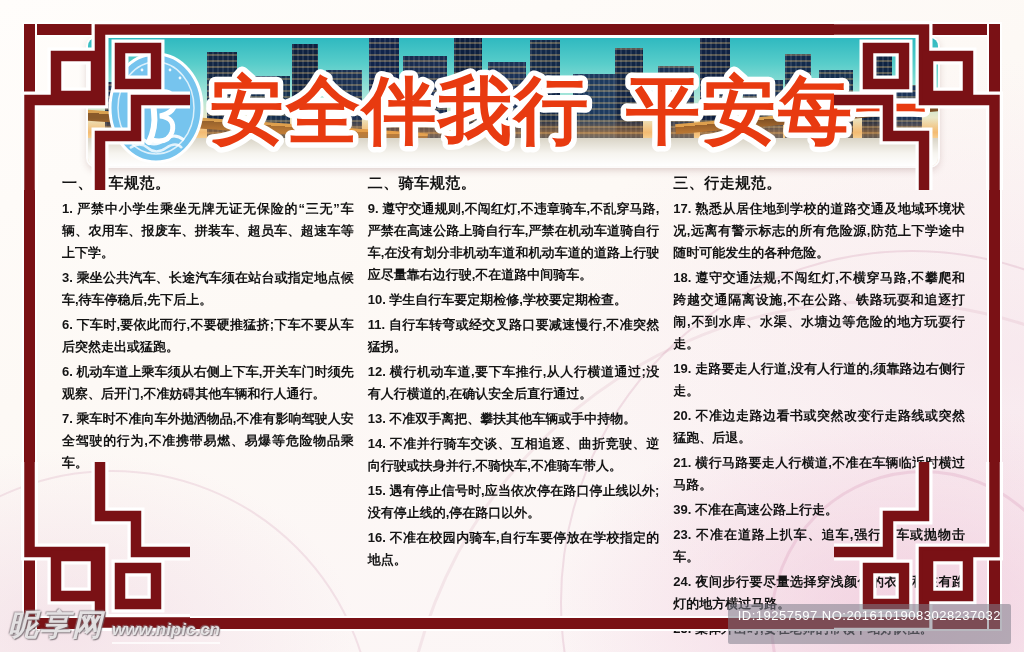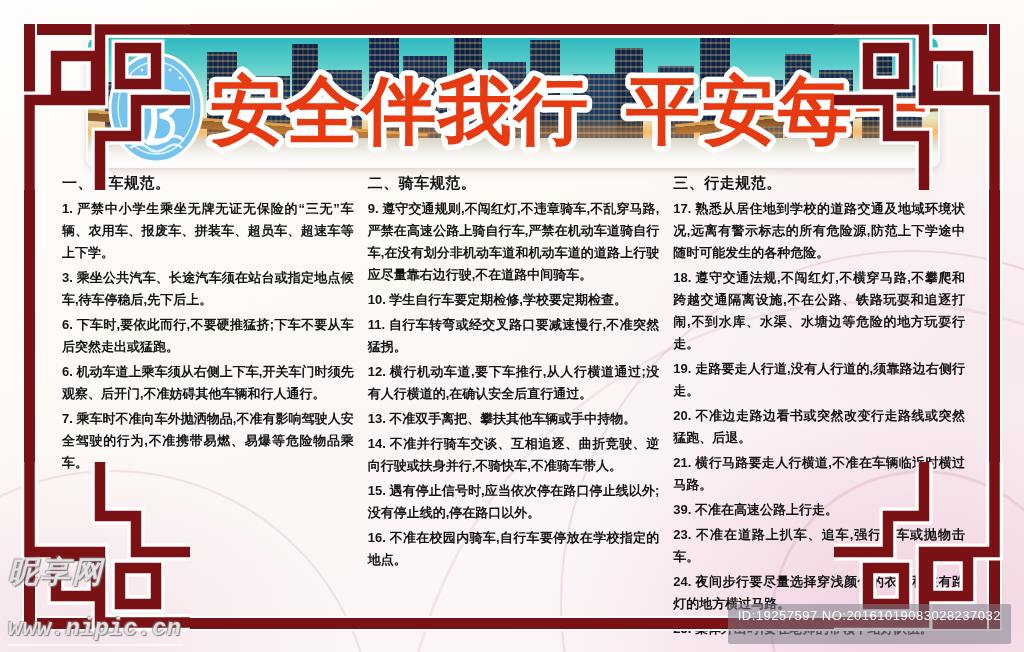--- a/index.html
+++ b/index.html
@@ -53,25 +53,25 @@
   .title-svg text{font-family:"Liberation Sans","DejaVu Sans",sans-serif;font-weight:bold;}
   .logo{position:absolute;left:20px;top:14px;width:96px;height:112px;z-index:4;}
 
   
   .columns{position:absolute;left:62px;top:174px;width:903px;height:438px;display:flex;gap:14px;z-index:4;}
   .col{width:295px;color:#141414;}
   .col h3{margin:0 0 5px 0;font-size:15px;font-weight:700;letter-spacing:.5px;}
   .rule{margin:3px 0;font-size:13px;line-height:22px;font-weight:600;text-align:justify;}
 
   
-  .watermark{position:absolute;left:8px;bottom:6px;z-index:8;display:flex;align-items:baseline;gap:22px;
+  .watermark{position:absolute;left:8px;bottom:6px;z-index:8;display:flex;align-items:baseline;gap:8px;
     color:rgba(255,255,255,.78);font-style:italic;font-weight:bold;
-    text-shadow:0 0 2px rgba(120,110,115,.9),1px 1px 1px rgba(120,110,115,.8),-1px -1px 1px rgba(160,150,155,.6);flex-direction:column;}
+    text-shadow:0 0 2px rgba(120,110,115,.9),1px 1px 1px rgba(120,110,115,.8),-1px -1px 1px rgba(160,150,155,.6);}
   .wm-name{font-size:30px;letter-spacing:2px;}
-  .wm-url{font-size:24px;border-bottom:2px solid rgba(255,255,255,.75);padding-bottom:2px;font-family:Liberation Mono, monospace;}
+  .wm-url{font-size:17px;border-bottom:2px solid rgba(255,255,255,.75);padding-bottom:2px;}
   .idbar{position:absolute;right:20px;bottom:8px;z-index:8;height:40px;line-height:24px;padding:0 10px;
     background:rgba(125,125,138,.55);color:#fff;font-size:13px;letter-spacing:.5px;border-radius:2px;}
 </style>
 </head>
 <body>
 
 <div class="canvas">
 
   <div class="ring ring1"></div>
   <div class="ring ring2"></div>

